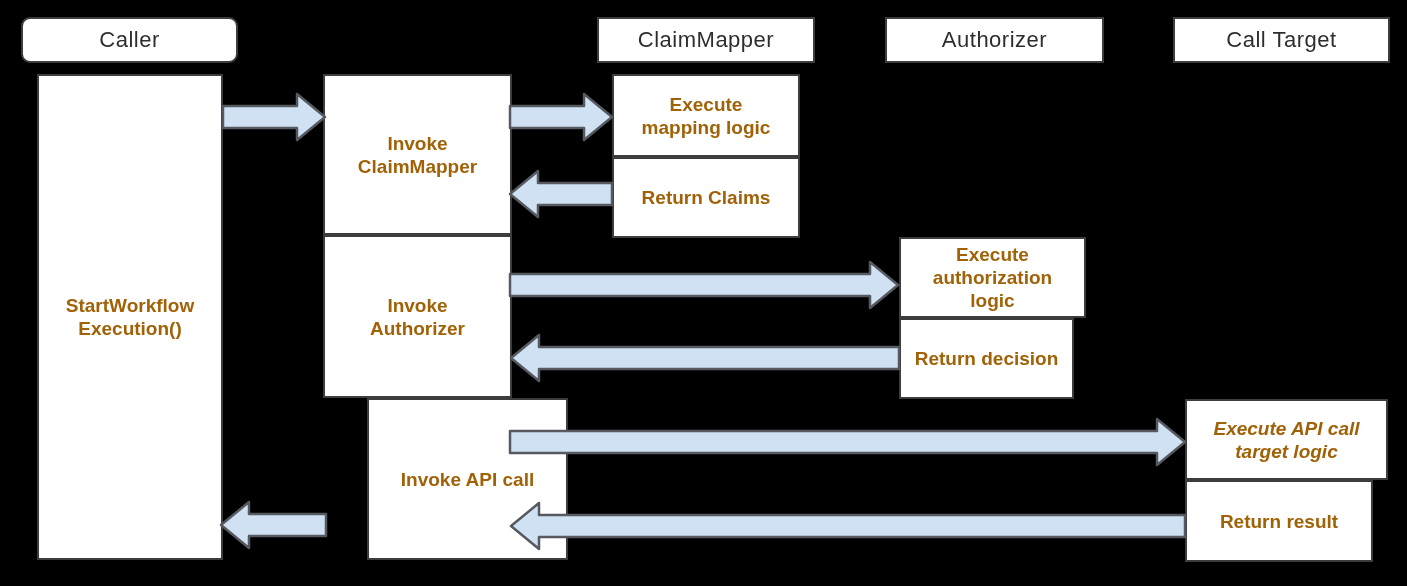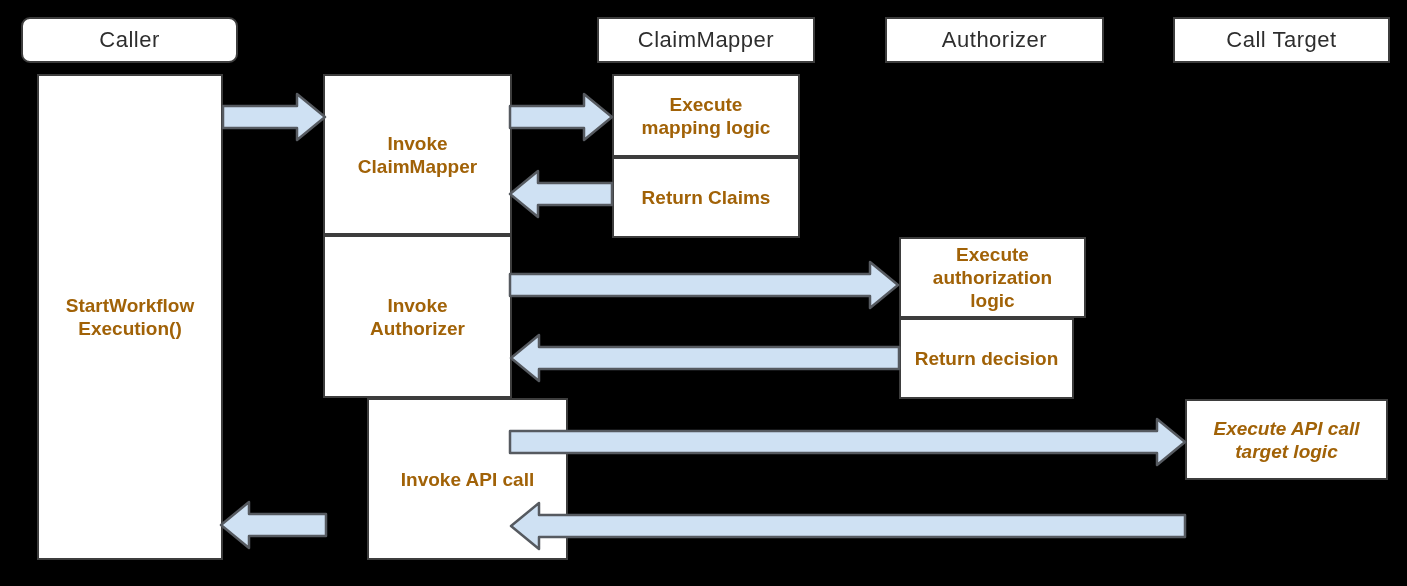--- a/index.html
+++ b/index.html
@@ -83,20 +83,21 @@
 mapping logic</div>
   <div class="box" style="left:612px; top:157px; width:188px; height:81px;">Return Claims</div>
 
   <div class="box" style="left:899px; top:237px; width:187px; height:81px;">Execute
 authorization
 logic</div>
   <div class="box" style="left:899px; top:318px; width:175px; height:81px;">Return decision</div>
 
   <div class="box" style="left:1185px; top:399px; width:203px; height:81px;font-style:italic;">Execute API call
 target logic</div>
+  <div class="box" style="left:1185px; top:480px; width:188px; height:82px;">Return result</div>
 
   <svg class="arrows" viewBox="0 0 1407 586">
     <polygon points="223,106 297,106 297,94 325,117 297,140 297,128 223,128"></polygon>
     <polygon points="510,106 584,106 584,94 612,117 584,140 584,128 510,128"></polygon>
     <polygon points="612,183 538,183 538,171 510,194 538,217 538,205 612,205"></polygon>
     <polygon points="510,274 870,274 870,262 898,285 870,308 870,296 510,296"></polygon>
     <polygon points="899,347 539,347 539,335 511,358 539,381 539,369 899,369"></polygon>
     <polygon points="510,431 1157,431 1157,419 1185,442 1157,465 1157,453 510,453"></polygon>
     <polygon points="1185,515 539,515 539,503 511,526 539,549 539,537 1185,537"></polygon>
     <polygon points="326,514 249,514 249,502 221,525 249,548 249,536 326,536"></polygon>

